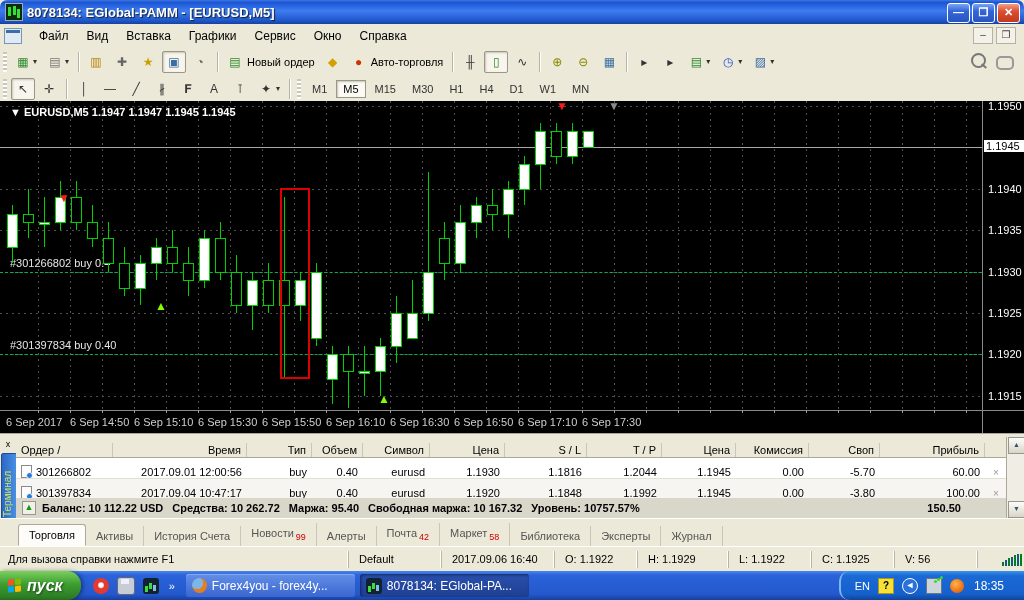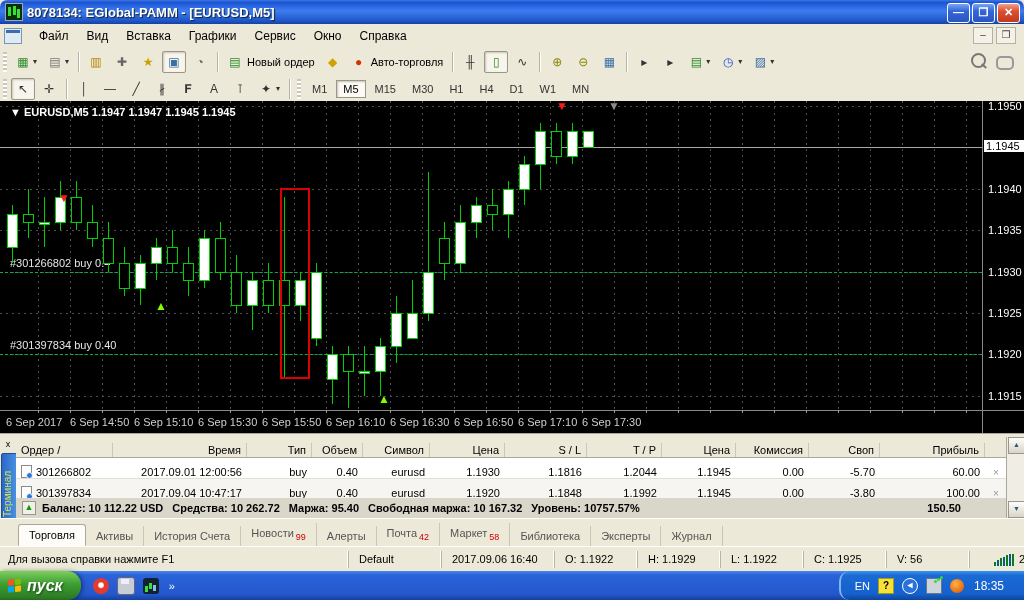--- a/index.html
+++ b/index.html
@@ -573,21 +573,21 @@
       </div>
   </div>
 
   <div id="statusbar">
     <span id="sb-help" class="sb-cell" style="border-left:none;box-shadow:none;">Для вызова справки нажмите F1</span>
     <span class="sb-cell" style="flex:0 0 72px;">Default</span>
     <span id="sb-cells" style="display:flex;">
         <span class="sb-cell" style="flex: 0 0 92px;">2017.09.06 16:40</span>
         <span class="sb-cell" style="flex: 0 0 62px;">O: 1.1922</span>
         <span class="sb-cell" style="flex: 0 0 62px;">H: 1.1929</span>
-        <span class="sb-cell" style="flex: 0 0 62px;">L: 1.1922</span>
+        <span class="sb-cell" style="flex: 0 0 62px; margin-left: 8px;">L: 1.1922</span>
         <span class="sb-cell" style="flex: 0 0 62px;">C: 1.1925</span>
         <span class="sb-cell" style="flex: 0 0 62px;">V: 56</span>
       </span>
     <span id="sb-traffic" class="sb-cell">
       <span class="traffic-bars">
           <i style="height:4px"></i>
           <i style="height:6px"></i>
           <i style="height:8px"></i>
           <i style="height:9px"></i>
           <i style="height:11px"></i>
@@ -607,20 +607,30 @@
           <b style="background:#ffba08"></b>
         </span>
       <span class="s-label">пуск</span>
     </div>
     <div class="ql">
       <span class="ql-ic ic-opera"></span>
       <span class="ql-ic ic-save"></span>
       <span class="ql-ic ic-mt4"></span>
       <span class="ql-more">»</span>
     </div>
+    <div id="task-btns" style="display:flex;">
+        <div class="task-btn">
+          <span class="ic-ff"></span>
+          <span>Forex4you - forex4y...</span>
+        </div>
+        <div class="task-btn pressed">
+          <span class="ql-ic ic-mt4"></span>
+          <span>8078134: EGlobal-PA...</span>
+        </div>
+      </div>
     <div id="tray">
       <span class="lang">EN</span>
       <span class="tray-ic ic-help">?</span>
       <span class="tray-ic ic-hide">◄</span>
       <span class="tray-ic ic-net"></span>
       <span class="tray-ic ic-avast"></span>
       <span class="clock">18:35</span>
     </div>
   </div>
 

